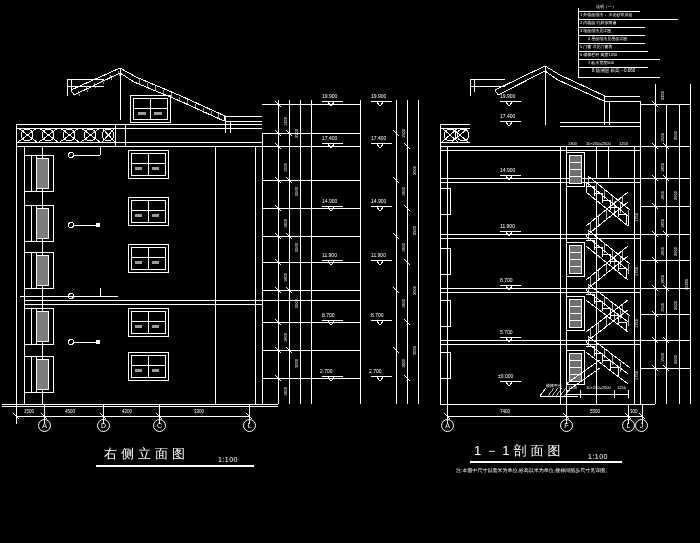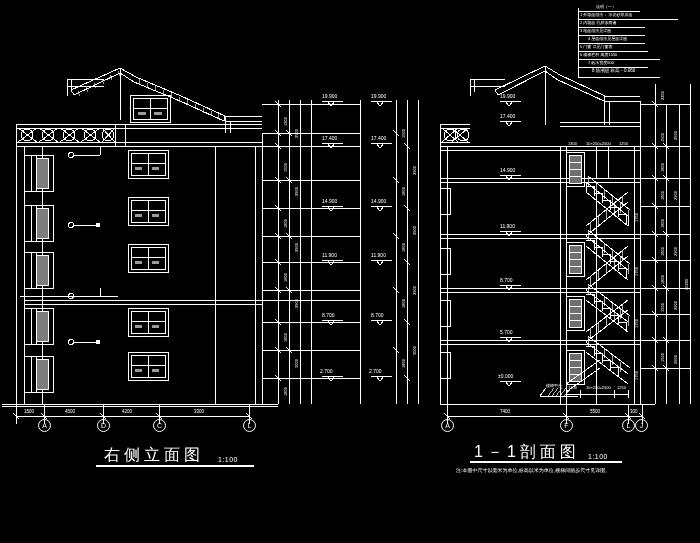--- a/index.html
+++ b/index.html
@@ -6,21 +6,21 @@
   body{width:700px;height:543px;overflow:hidden;
        font-family:"Liberation Sans",sans-serif;color:#fff;}
   #stage{position:relative;width:700px;height:543px;background:#000;}
 
   .lbl{position:absolute;color:#fff;white-space:nowrap;line-height:1;
        font-family:"Liberation Sans",sans-serif;}
   .t4{font-size:4px;}
   .t45{font-size:4.5px;}
   .t5{font-size:5px;}
   .vert{transform-origin:0 0;transform:rotate(-90deg);}
-  .title{font-size:16px;letter-spacing:4px;text-align:center;}
+  .title{font-size:13px;letter-spacing:4px;text-align:center;}
   .titlesc{font-size:7px;letter-spacing:0.5px;}
   .gridcirc{position:absolute;border:1px solid #fff;border-radius:50%;
             width:13px;height:13px;display:flex;align-items:center;
             justify-content:center;font-size:7px;color:#fff;box-sizing:border-box;}
   svg{position:absolute;left:0;top:0;overflow:visible;}
 </style>
 </head>
 <body>
 
 <div id="stage">

